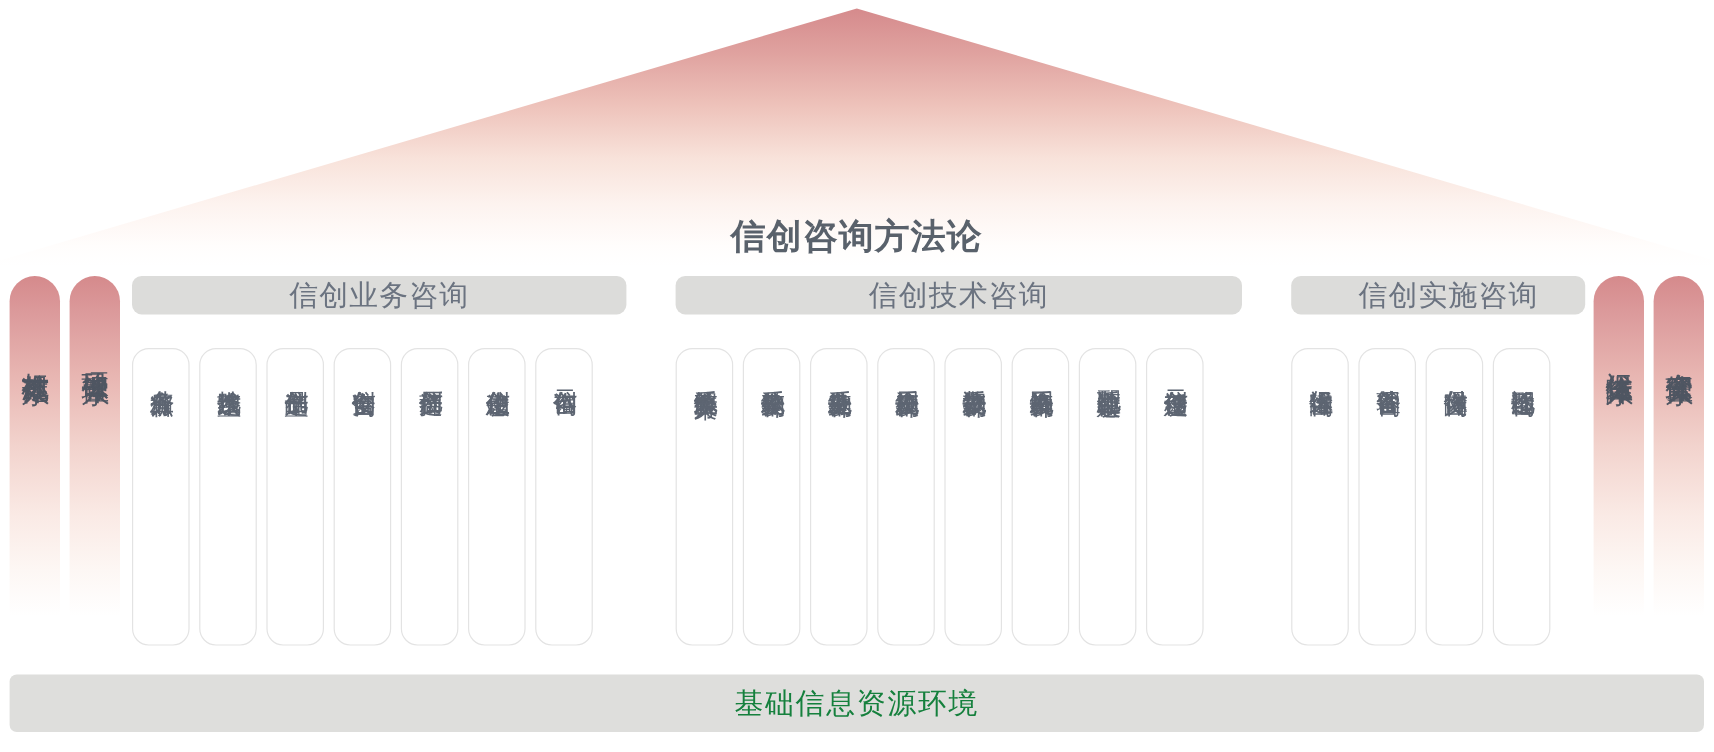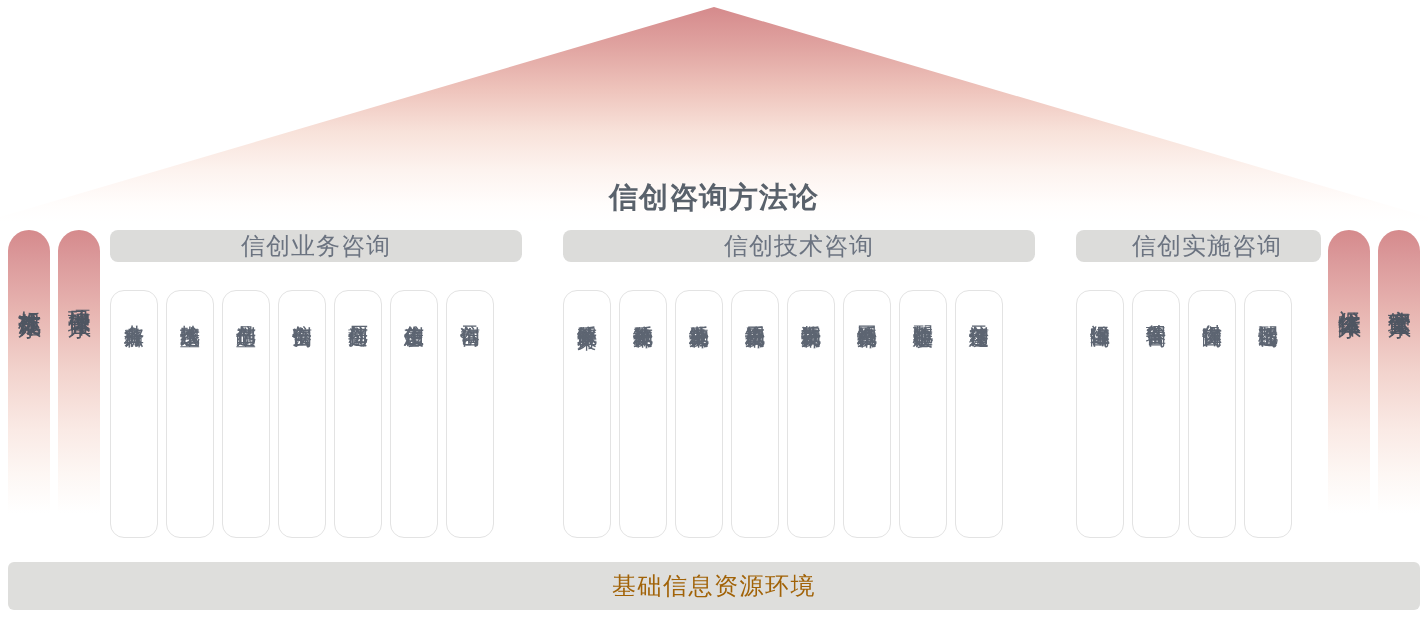--- a/index.html
+++ b/index.html
@@ -151,21 +151,21 @@
     width: 1412px;
     height: 48px;
     box-sizing: border-box;
     border-radius: 6px;
     background: #dedeDC;
     display: flex;
     align-items: center;
     justify-content: center;
     font-size: 24px;
     letter-spacing: 1.5px;
-    color: #a16207;
+    color: #15803d;
     white-space: nowrap;
   }
 </style>
 </head>
 <body>
 
 <div id="stage">
 
   <div class="roof">
     <svg width="1428" height="222" viewBox="0 0 1428 222" xmlns="http://www.w3.org/2000/svg">

